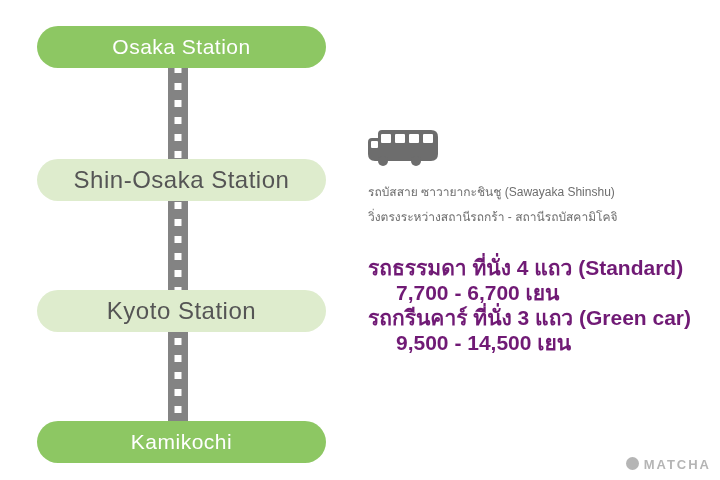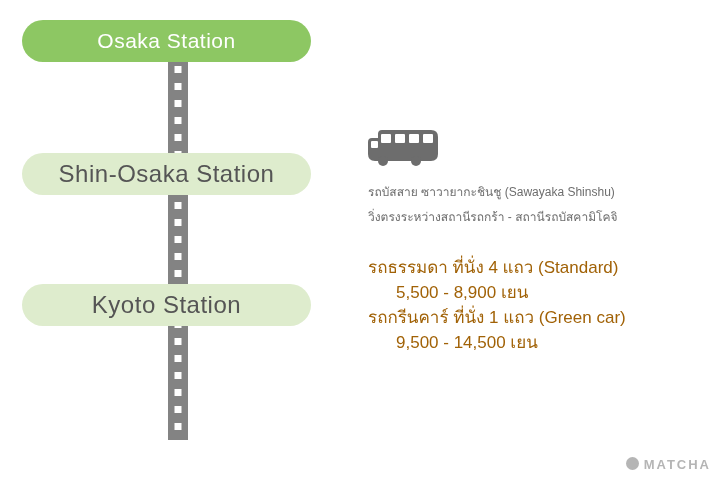--- a/index.html
+++ b/index.html
@@ -9,34 +9,35 @@
   }
   
   .road{position:absolute;left:168px;top:40px;width:20px;height:400px;background:#838383;z-index:1;}
   .road-dashes{
     position:absolute;left:50%;transform:translateX(-50%);
     width:7px;top:26px;height:388px;
     background:repeating-linear-gradient(to bottom,#ffffff 0 7px,rgba(0,0,0,0) 7px 17px);
   }
   
   .pill{
-    position:absolute;left:22px;width:289px;height:42px;border-radius:21px;
+    position:absolute;left:37px;width:289px;height:42px;border-radius:21px;
     display:flex;align-items:center;justify-content:center;z-index:2;
     letter-spacing:0.5px;
+    margin-top:6px;
   }
   .pill.terminal{background:#8dc763;color:#ffffff;font-size:21px;}
   .pill.mid{background:#deeccd;color:#555555;font-size:24px;}
   .pill.p0{top:20px;}
   .pill.p1{top:153px;}
   .pill.p2{top:284px;}
   .pill.p3{top:415px;}
   
   .bus-icon{position:absolute;left:368px;top:130px;z-index:2;}
   .desc{position:absolute;left:368px;top:180px;font-size:12px;line-height:25px;color:#6d6d6d;z-index:2;}
-  .fares{position:absolute;left:368px;top:255px;font-size:17px;line-height:25px;color:#a16207;z-index:2;}
+  .fares{position:absolute;left:368px;top:255px;font-size:21px;line-height:25px;color:#701a75;z-index:2;font-weight:bold;}
   .indent{padding-left:28px;}
   
   .logo{position:absolute;right:9px;bottom:8px;display:flex;gap:5px;z-index:2;}
   .logo-circle{width:13px;height:13px;border-radius:50%;background:#b5b5b5;}
   .logo-text{font-size:13px;font-weight:bold;letter-spacing:2px;color:#b5b5b5;}
 </style>
 </head>
 <body>
 
 <div class="canvas">
@@ -47,20 +48,23 @@
 
   <div class="pill terminal p0">
     <span>Osaka Station</span>
   </div>
   <div class="pill mid p1">
     <span>Shin-Osaka Station</span>
   </div>
   <div class="pill mid p2">
     <span>Kyoto Station</span>
   </div>
+  <div class="pill terminal p3">
+    <span>Kamikochi</span>
+  </div>
 
   <div class="bus-icon">
     <svg width="70" height="37" viewBox="0 0 70 37" xmlns="http://www.w3.org/2000/svg">
       <path fill="#6d6d6d" d="M14 0 H63 Q70 0 70 7 V24 Q70 31 63 31 H7 Q0 31 0 24 V12 Q0 8 4 8 H10 V4 Q10 0 14 0 Z"></path>
       <circle fill="#6d6d6d" cx="15" cy="31" r="5"></circle>
       <circle fill="#6d6d6d" cx="48" cy="31" r="5"></circle>
       <rect fill="#ffffff" x="3" y="11" width="7" height="7" rx="1"></rect>
       <rect fill="#ffffff" x="13" y="4" width="10" height="9" rx="1"></rect>
       <rect fill="#ffffff" x="27" y="4" width="10" height="9" rx="1"></rect>
       <rect fill="#ffffff" x="41" y="4" width="10" height="9" rx="1"></rect>
@@ -68,22 +72,22 @@
     </svg>
   </div>
 
   <div class="desc">
     <div>รถบัสสาย ซาวายากะชินชู (Sawayaka Shinshu)</div>
     <div>วิ่งตรงระหว่างสถานีรถกร้า - สถานีรถบัสคามิโคจิ</div>
   </div>
 
   <div class="fares">
     <div>รถธรรมดา ที่นั่ง 4 แถว (Standard)</div>
-    <div class="indent">5,500 - 8,900 เยน</div>
-    <div>รถกรีนคาร์ ที่นั่ง 1 แถว (Green car)</div>
+    <div class="indent">7,700 - 6,700 เยน</div>
+    <div>รถกรีนคาร์ ที่นั่ง 3 แถว (Green car)</div>
     <div class="indent">9,500 - 14,500 เยน</div>
   </div>
 
   <div class="logo">
     <div class="logo-circle"></div>
     <div class="logo-text">MATCHA</div>
   </div>
 
 </div>
 

